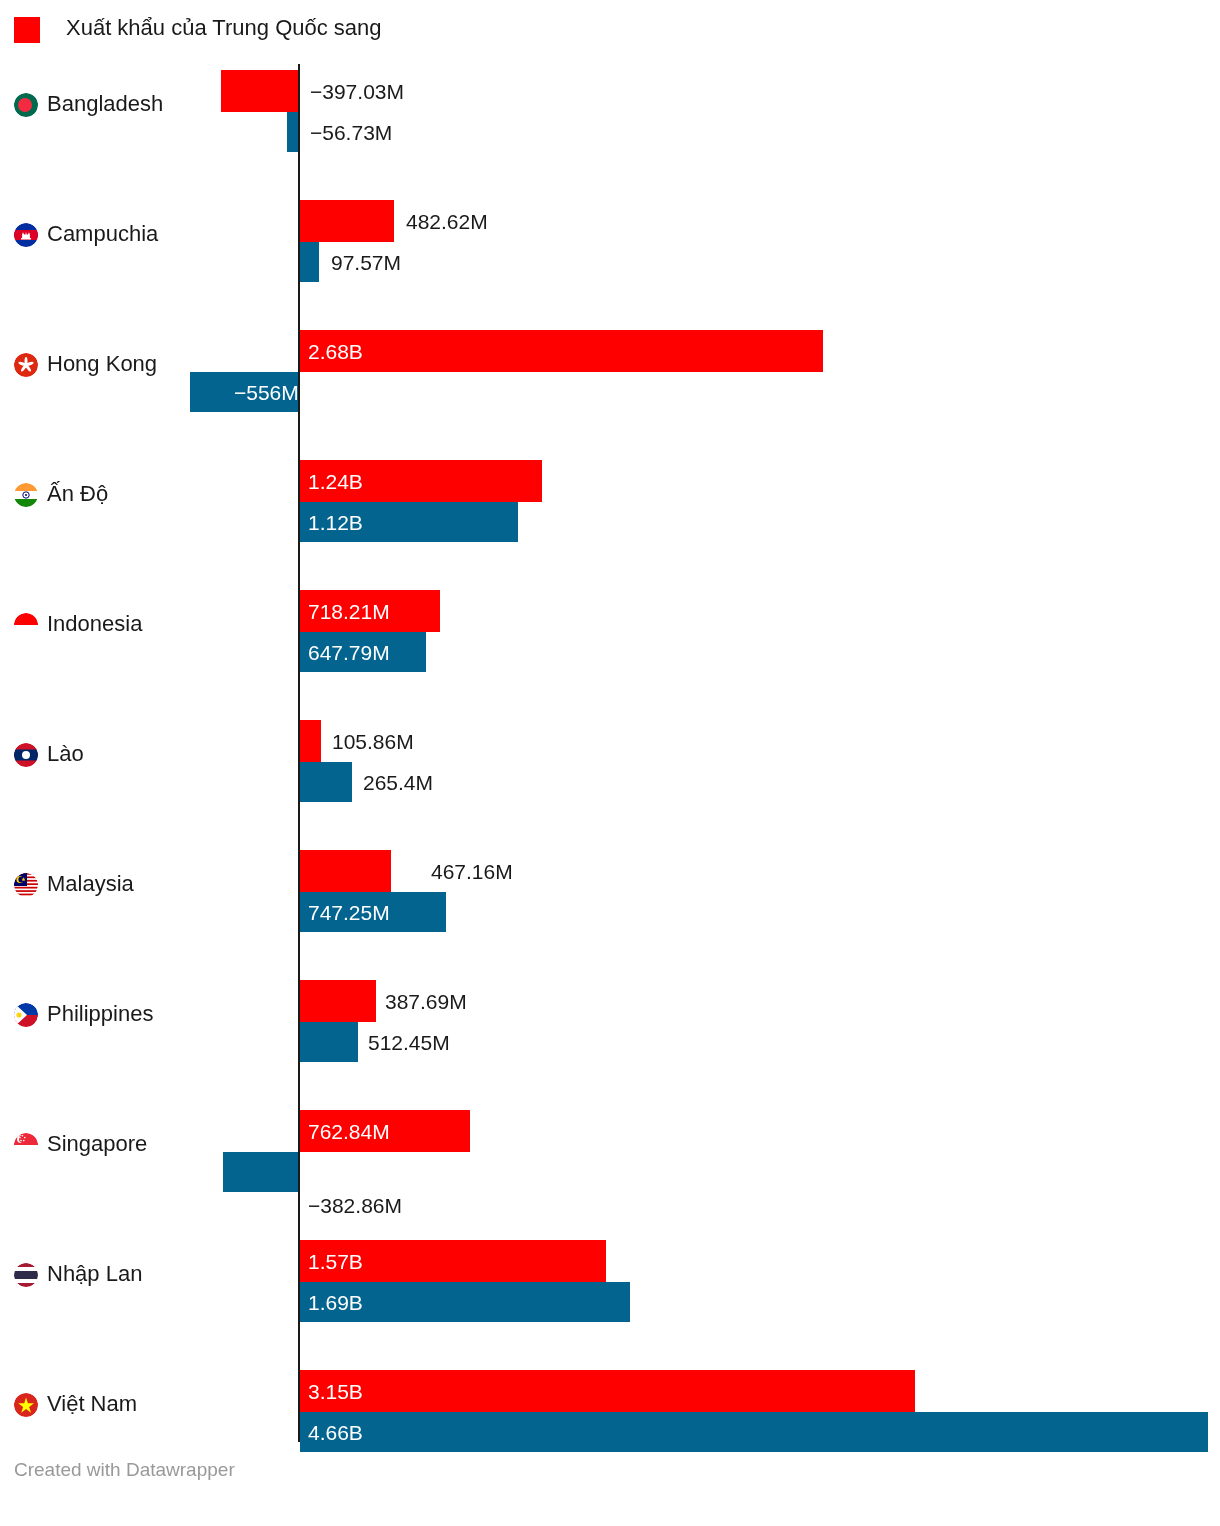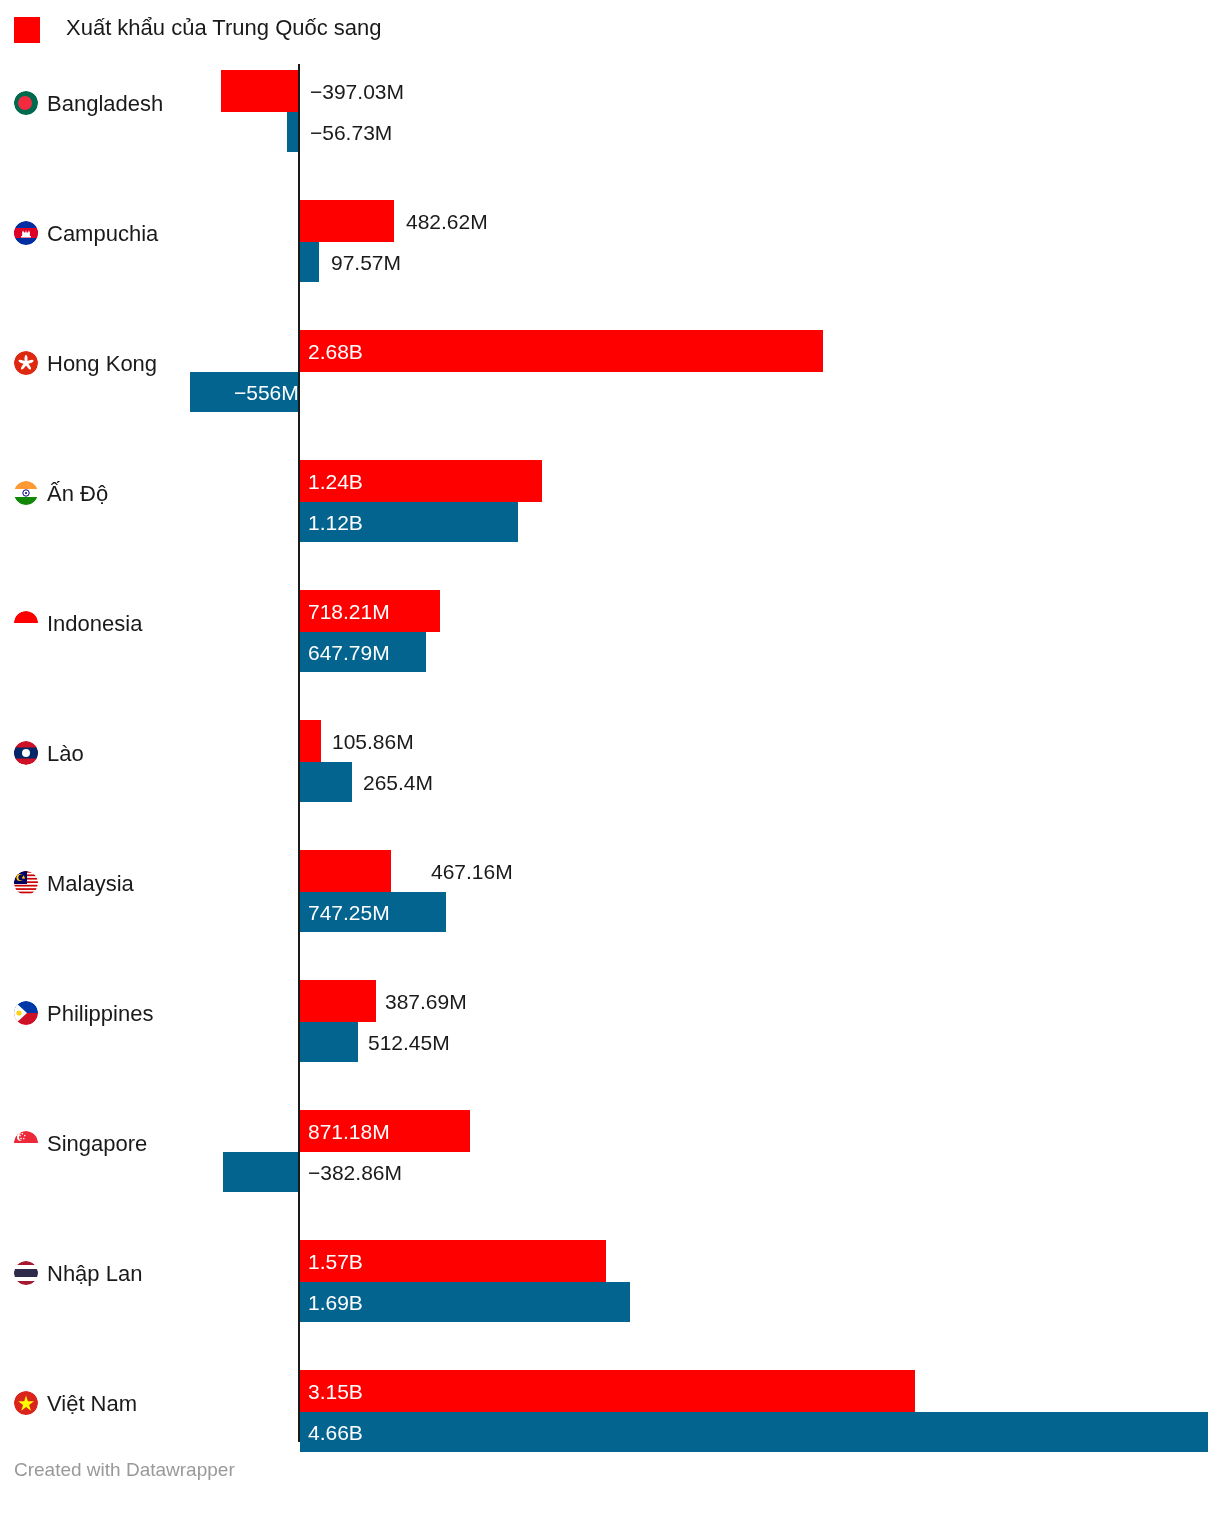--- a/index.html
+++ b/index.html
@@ -62,24 +62,24 @@
   .row {
     position: absolute;
     left: 0;
     width: 1220px;
     height: 130px;
   }
   .row-label {
     position: absolute;
     left: 14px;
     display: flex;
-    align-items: flex-end;
+    align-items: flex-start;
     gap: 9px;
     height: 30px;
-    top: 25px;
+    top: 33px;
     white-space: nowrap;
   }
   .row-name {
     font-size: 22px;
     color: #1a1a1a;
     line-height: 1;
   }
 
   
   .flag {
@@ -346,23 +346,23 @@
                     <circle cx="10.8" cy="4.6" r=".8"></circle>
                     <circle cx="6" cy="4.6" r=".8"></circle>
                     <circle cx="7" cy="7.6" r=".8"></circle>
                     <circle cx="9.8" cy="7.6" r=".8"></circle>
                   </g>
                 </g>
               </svg></span>
             <span class="row-name">Singapore</span>
           </div>
           <div class="bar red" style="left: 300px; width: 170px;"></div>
-          <div class="bar-value v-red inside" style="left: 308px;">871.18M</div>
+          <div class="bar-value v-red inside" style="left: 308px;">762.84M</div>
           <div class="bar blue" style="left: 223px; width: 75px;"></div>
-          <div class="bar-value v-blue outside" style="left: 308px;">−382.86M</div>
+          <div class="bar-value v-blue outside" style="left: 308px; margin-top: 33px;">−382.86M</div>
         </div>
         <div class="row" style="top: 1170px;">
           <div class="row-label">
             <span class="flag"><svg viewBox="0 0 24 24" width="24" height="24">
                 <defs>
                   <clipPath id="clip-flag-thailand">
                     <circle cx="12" cy="12" r="12"></circle>
                   </clipPath>
                 </defs>
                 <g clip-path="url(#clip-flag-thailand)">

